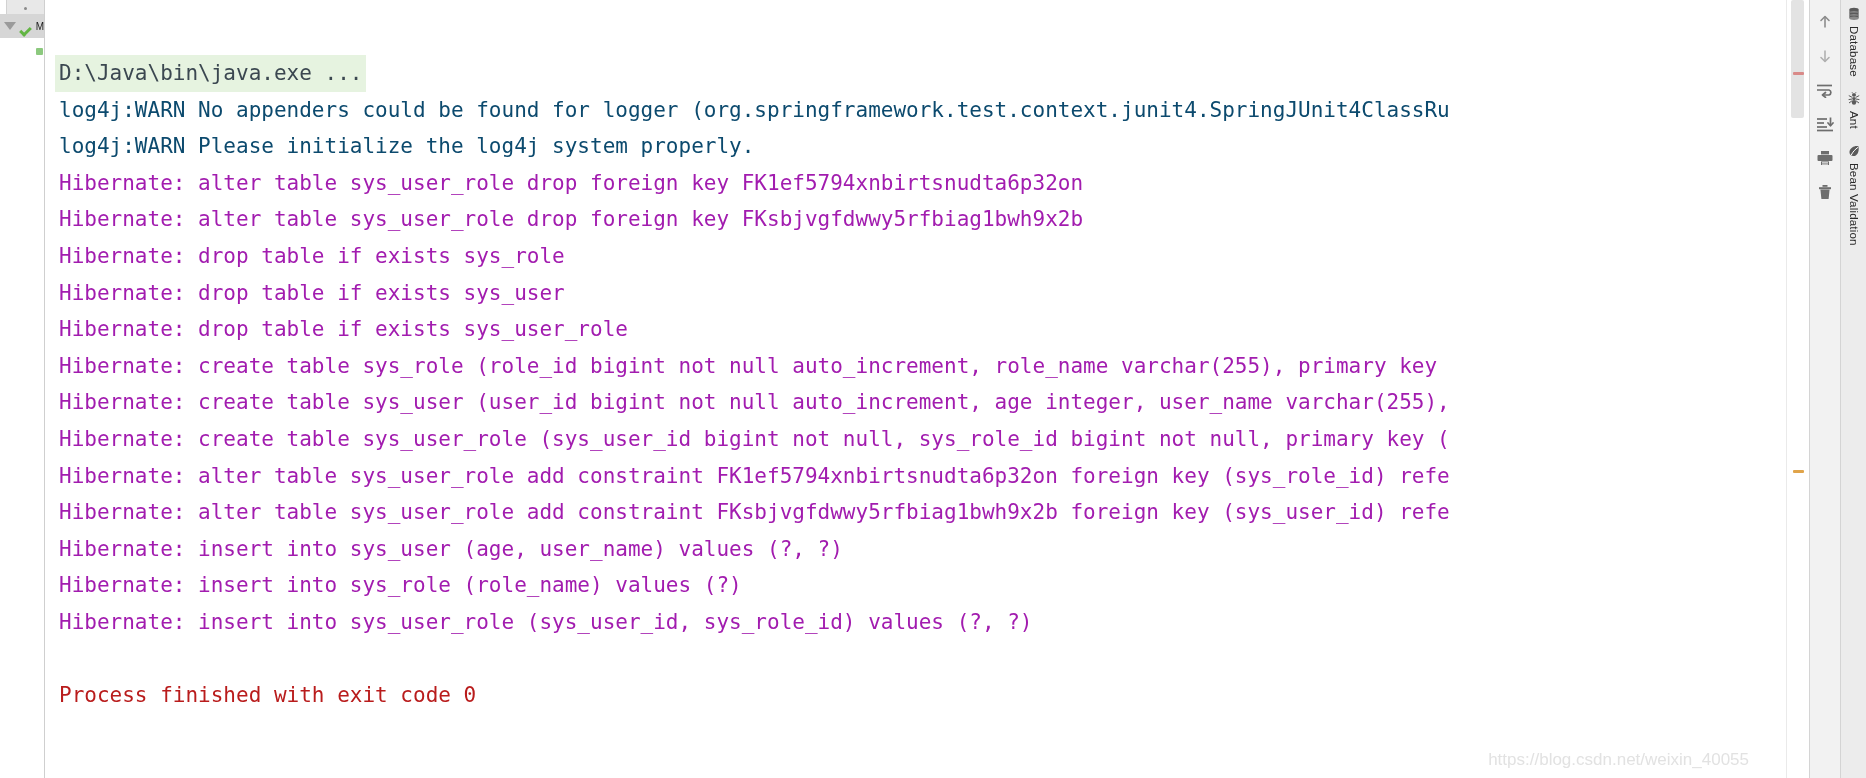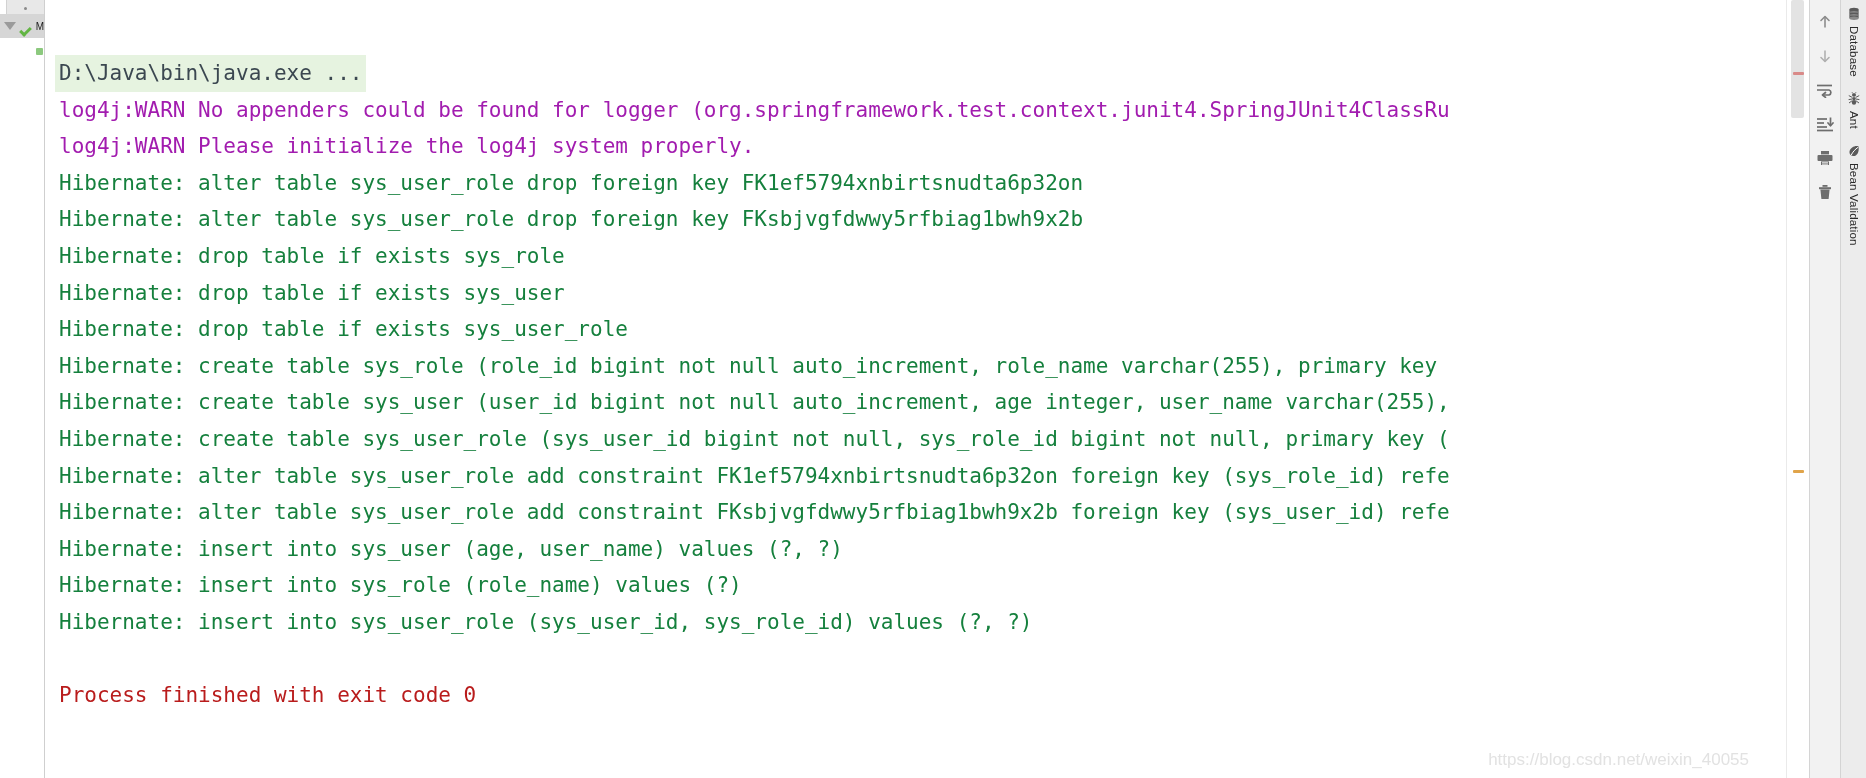--- a/index.html
+++ b/index.html
@@ -132,22 +132,22 @@
     letter-spacing: 0px;
     color: #000000;
   }
   .cline.cmd {
     color: #3b4750;
     background: #e6f3e0;
     display: inline-block;
     padding: 0 4px;
     margin-left: -4px;
   }
-  .cline.warn  { color: #a21caf; }
-  .cline.sql   { color: #15803d; }
+  .cline.warn  { color: #0c4a6e; }
+  .cline.sql   { color: #a21caf; }
   .cline.exit  { color: #b91c1c; }
   .cline.blank { color: transparent; }
 
   
   .v-scroll-track {
     position: absolute;
     top: 0;
     right: 0;
     width: 22px;
     height: 100%;

